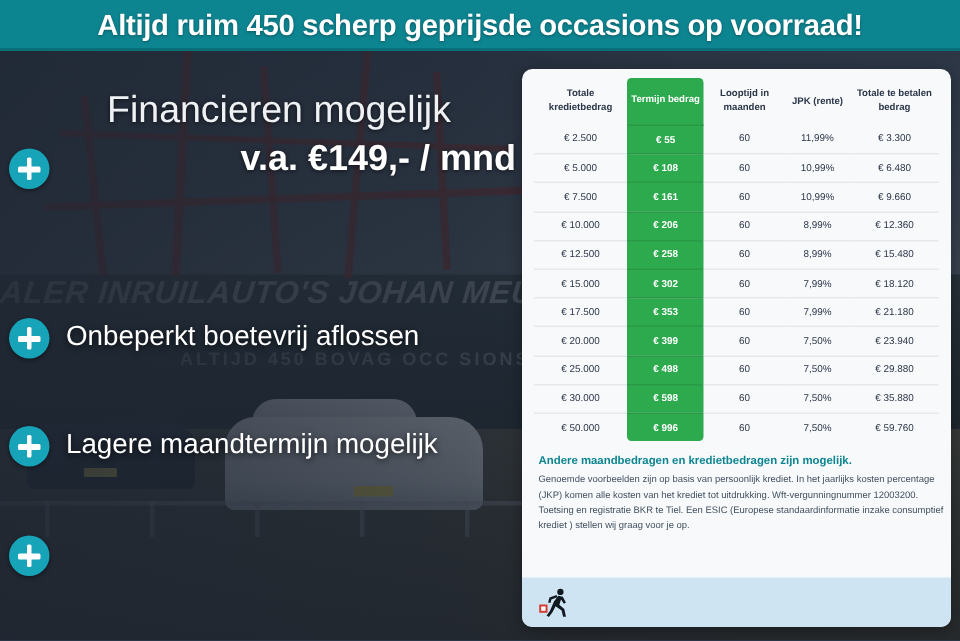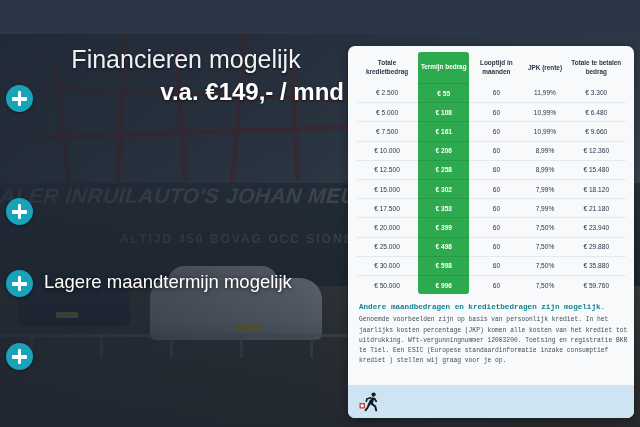--- a/index.html
+++ b/index.html
@@ -161,21 +161,21 @@
   
   .photo-scrim {
     position: absolute;
     left: 0; top: 0; width: 100%; height: 100%;
     background: linear-gradient(90deg, rgba(30,38,51,0.88) 0%, rgba(30,38,51,0.72) 48%, rgba(30,38,51,0.55) 70%, rgba(30,38,51,0.45) 100%);
   }
 
   
   .features {
     position: absolute;
-    left: 0; top: 38px;
+    left: 0; top: 52px;
     width: 350px;
     height: 288px;
     z-index: 20;
   }
   .feature-head {
     position: absolute;
     left: 28px; top: 8px;
     width: 316px;
   }
   .feature-head .fh-line1 {
@@ -285,21 +285,20 @@
   table.rate-table th.col-green { border-radius: 3px 3px 0 0; }
   table.rate-table tr:last-child td.col-green { border-radius: 0 0 3px 3px; border-bottom: none; }
   .col-a { width: 23%; }
   .col-b { width: 19%; }
   .col-c { width: 20%; }
   .col-d { width: 16%; }
   .col-e { width: 22%; }
 
   .card-note {
     padding: 4px 0 0 11px;
-    font-family: Liberation Mono, monospace;
   }
   .note-title {
     color: #0d8591;
     font-size: 7.6px;
     font-weight: bold;
     line-height: 1.35;
     margin-bottom: 3px;
   }
   .note-body {
     color: #41505f;
@@ -358,30 +357,34 @@
     <div class="ph-rail"></div>
     <div class="ph-rail-post" style="left:30px;"></div>
     <div class="ph-rail-post" style="left:100px;"></div>
     <div class="ph-rail-post" style="left:170px;"></div>
     <div class="ph-rail-post" style="left:240px;"></div>
     <div class="ph-rail-post" style="left:310px;"></div>
 
     <div class="photo-scrim"></div>
   </div>
 
+  <div class="headline-bar">
+    <div class="headline-text">Altijd ruim 450 scherp geprijsde occasions op voorraad!</div>
+  </div>
 
   <div class="features">
 
     <div class="plus-badge badge-head"></div>
     <div class="feature-head">
       <div class="fh-line1">Financieren mogelijk</div>
       <div class="fh-line2">v.a. €149,- / mnd</div>
     </div>
 
     <div class="plus-badge badge-1"></div>
+    <div class="feature-item fi-1">Onbeperkt boetevrij aflossen</div>
 
     <div class="plus-badge badge-2"></div>
     <div class="feature-item fi-2">Lagere maandtermijn mogelijk</div>
 
     <div class="plus-badge badge-3"></div>
   </div>
 
   <div class="card">
 
     <div class="table-wrap">

